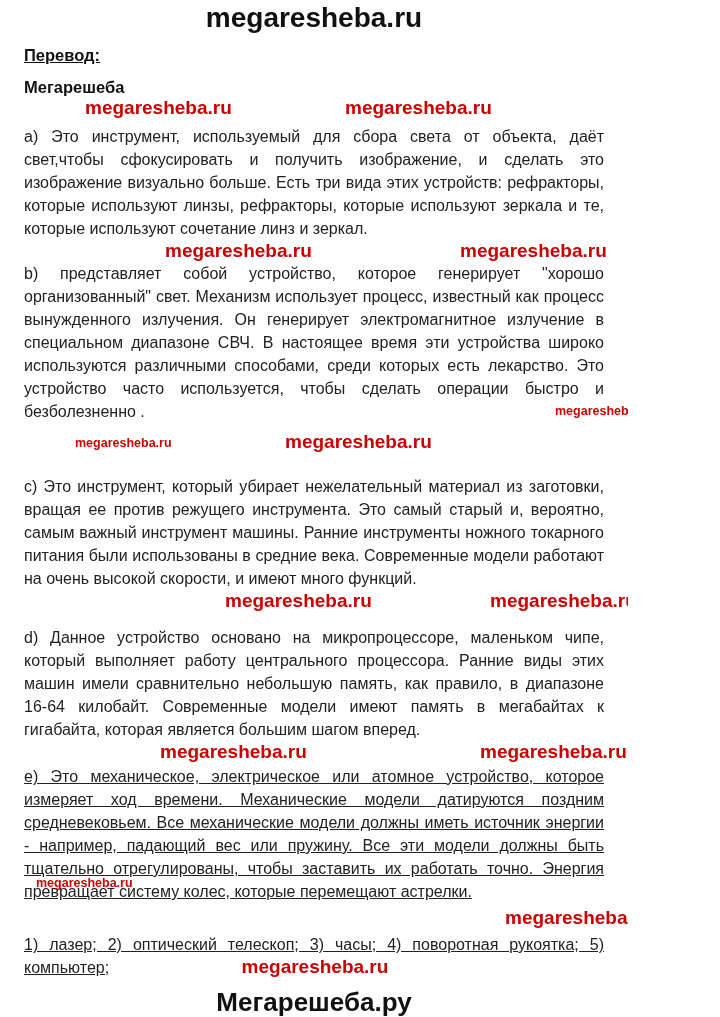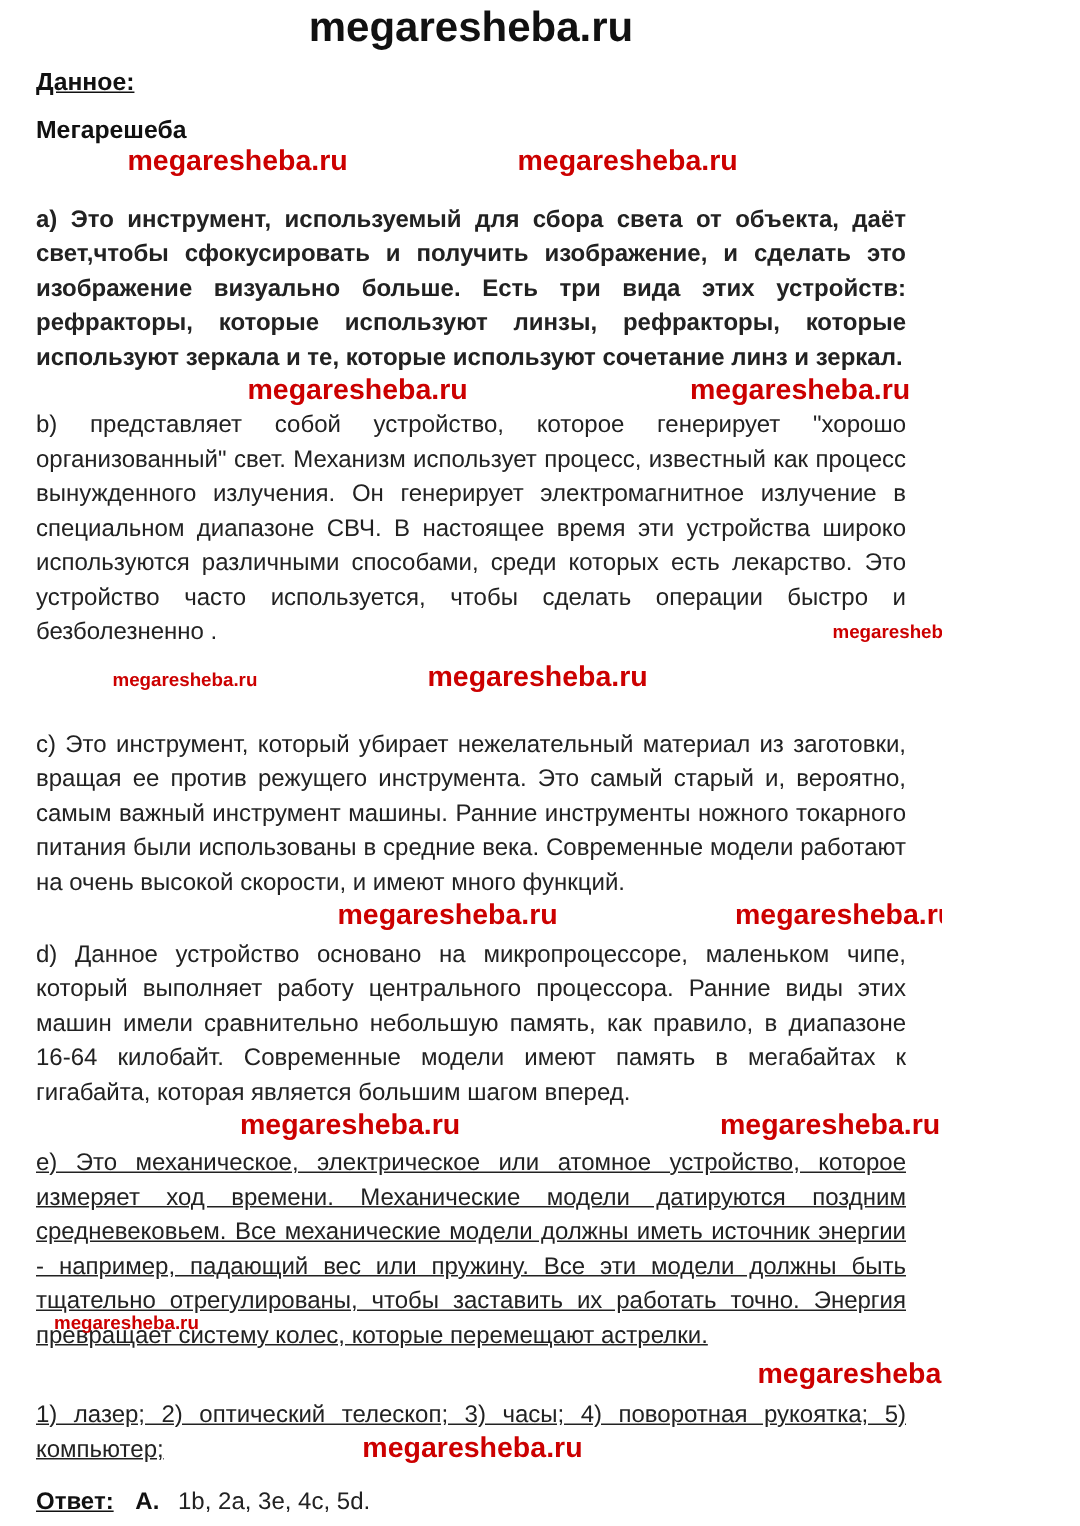--- a/index.html
+++ b/index.html
@@ -33,24 +33,24 @@
   .lead.translation { margin-top:12px; }
   .lead.doctitle { margin-top:13px; }
   .u { text-decoration:underline; }
   .para {
     font-size:16px;
     line-height:23px;
     text-align:justify;
     color:#222222;
     position:relative;
   }
-  .para.pa { margin-top:16px;font-weight:bold; }
+  .para.pa { margin-top:6px; }
   .para.pb { }
   .para.pc { margin-top:22px; }
-  .para.pd { margin-top:3px; }
+  .para.pd { margin-top:14px; }
   .para.pe { margin-top:2px;text-decoration:underline; }
   .wm {
     color:#cc0000;
     font-weight:700;
     font-size:19px;
     line-height:22px;
     white-space:nowrap;
     font-family:"Liberation Sans", sans-serif;
   }
   .wm-sm { font-size:12.5px; line-height:14px; }
@@ -85,21 +85,21 @@
     color:#111111;
   }
 </style>
 </head>
 <body>
 
 <div class="page">
 
   <div class="site-header">megaresheba.ru</div>
 
-  <div class="lead translation u">Данное:</div>
+  <div class="lead translation u">Перевод:</div>
 
   <div class="lead doctitle">Мегарешеба</div>
 
   <div class="wm-row r1">
     <span class="wm wm-abs" style="left:61px;">megaresheba.ru</span>
     <span class="wm wm-abs" style="left:321px;">megaresheba.ru</span>
   </div>
 
   <p class="para pa">a) Это инструмент, используемый для сбора света от объекта, даёт свет,чтобы сфокусировать и получить изображение, и сделать это изображение визуально больше. Есть три вида этих устройств: рефракторы, которые используют линзы, рефракторы, которые используют зеркала и те, которые используют сочетание линз и зеркал.</p>
 
@@ -139,20 +139,16 @@
 
   <div class="wm-row r6">
     <span class="wm wm-abs" style="left:481px;">megaresheba.ru</span>
   </div>
 
   <p class="opts">
     <span class="opts-text">1) лазер; 2) оптический телескоп; 3) часы; 4) поворотная рукоятка; 5) компьютер;</span>
     <span class="wm wm-inline">megaresheba.ru</span>
   </p>
 
-  <p class="answer">
-    <span class="ans-label">Ответ:</span>
-    <span class="ans-variant">А.</span>
-    <span class="ans-value">1b, 2a, 3e, 4c, 5d.</span>
-  </p>
 
+  <div class="site-footer">Мегарешеба.ру</div>
 
 </div>
 
 </body></html>

